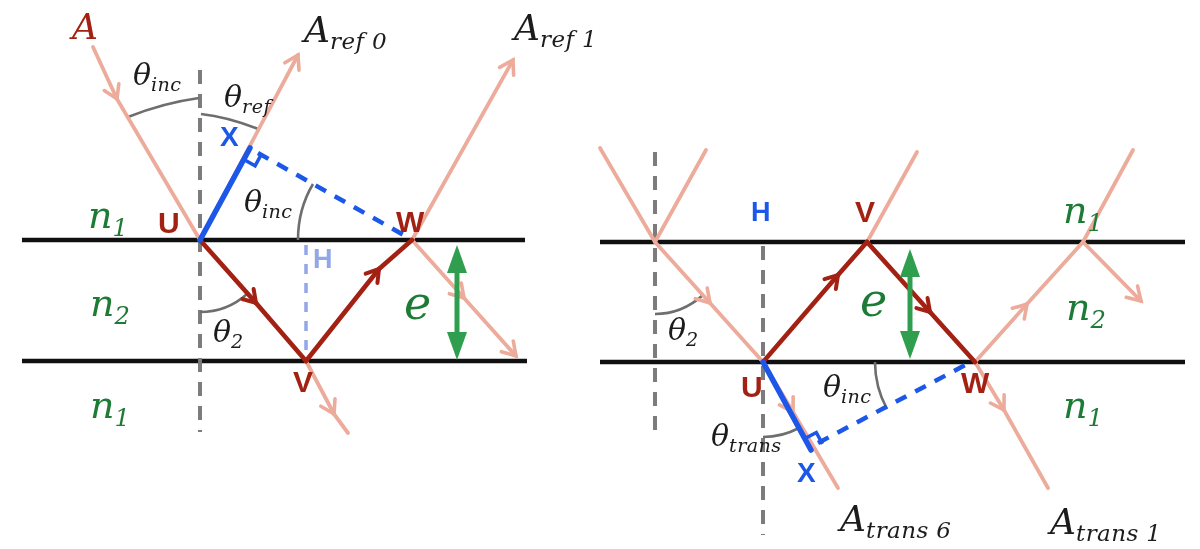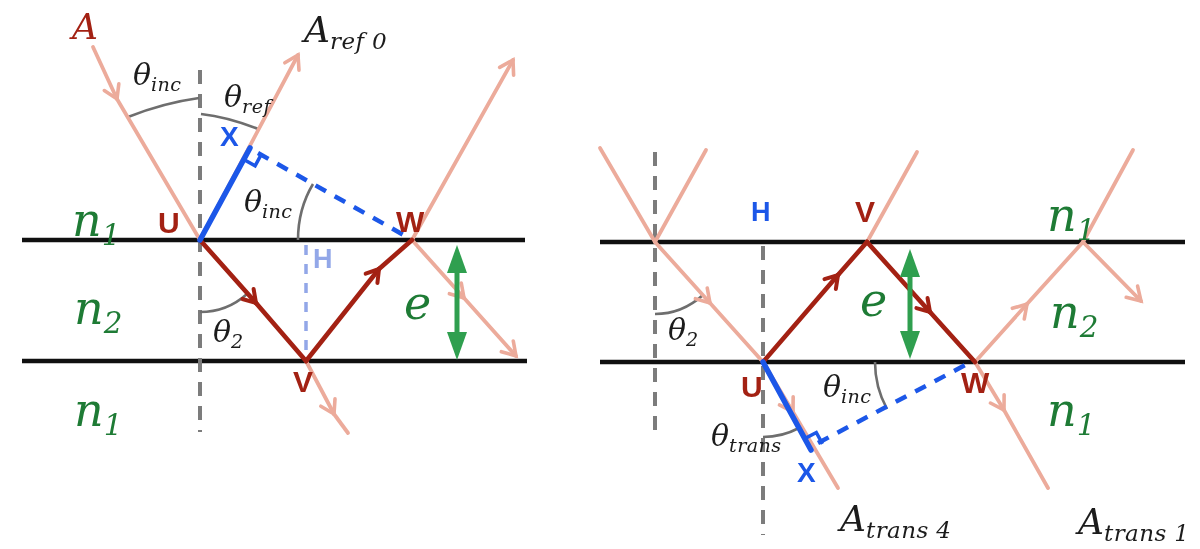--- a/index.html
+++ b/index.html
@@ -19,21 +19,21 @@
   .bsq    { stroke:var(--construction-blue); stroke-width:3.5; fill:none; }
   .bdash  { stroke:var(--construction-blue); stroke-width:4.5; stroke-dasharray:12 10; fill:none; }
 
   .lbl { position:absolute; white-space:nowrap; font-style:italic; color:var(--angle-label); line-height:1.05; }
   .lbl sub { font-size:0.64em; line-height:0; vertical-align:-0.32em; letter-spacing:0.4px;text-align:center; }
   .pt  { font-family:"Liberation Sans", sans-serif; font-style:normal; font-weight:700; }
   .darkred   { color:var(--internal-ray); }
   .blue      { color:var(--construction-blue); }
   .lightblue { color:var(--height-line-blue); }
   .green     { color:var(--index-green); }
-  .fs46 { font-size:46px; } .fs38 { font-size:46px; } .fs36 { font-size:36px; }
+  .fs46 { font-size:46px; } .fs38 { font-size:38px;margin-left:16px; } .fs36 { font-size:36px; }
   .fs30 { font-size:30px; } .fs28 { font-size:28px; } .fs27 { font-size:27px; }
 </style>
 </head>
 <body>
 
 <div class="canvas">
 
   <svg class="geom" width="1200" height="549" viewBox="0 0 1200 549">
     <defs>
       <marker id="mSalmon" markerUnits="userSpaceOnUse" markerWidth="34" markerHeight="34" viewBox="-17 -17 34 34" refX="0" refY="0" orient="auto">
@@ -118,20 +118,21 @@
       <line class="bline" x1="763" y1="362" x2="811" y2="450"></line>
       <polyline class="bsq" points="804.8,438.6 816.3,432.5 822.5,443.9"></polyline>
       <line class="bdash" x1="818" y1="443" x2="971" y2="362"></line>
     </g>
   </svg>
 
   <div class="lbl fs36 darkred" style="left:72px;top:8px"><span>A</span></div>
   <div class="lbl fs30" style="left:133px;top:59px"><span>θ</span><sub>inc</sub></div>
   <div class="lbl fs30" style="left:224px;top:81px"><span>θ</span><sub>ref</sub></div>
   <div class="lbl fs36" style="left:304px;top:11px"><span>A</span><sub>ref 0</sub></div>
+  <div class="lbl fs36" style="left:514px;top:9px"><span>A</span><sub>ref 1</sub></div>
   <div class="lbl fs28 pt blue" style="left:220px;top:122px"><span>X</span></div>
   <div class="lbl fs30" style="left:244px;top:186px"><span>θ</span><sub>inc</sub></div>
   <div class="lbl fs30 pt darkred" style="left:158px;top:207px"><span>U</span></div>
   <div class="lbl fs30 pt darkred" style="left:396px;top:206px"><span>W</span></div>
   <div class="lbl fs27 pt lightblue" style="left:313px;top:245px"><span>H</span></div>
   <div class="lbl fs38 green" style="left:72px;top:196px"><span>n</span><sub>1</sub></div>
   <div class="lbl fs38 green" style="left:74px;top:284px"><span>n</span><sub>2</sub></div>
   <div class="lbl fs30" style="left:213px;top:316px"><span>θ</span><sub>2</sub></div>
   <div class="lbl fs30 pt darkred" style="left:293px;top:366px"><span>V</span></div>
   <div class="lbl fs46 green" style="left:404px;top:279px"><span>e</span></div>
@@ -142,16 +143,16 @@
   <div class="lbl fs38 green" style="left:1047px;top:191px"><span>n</span><sub>1</sub></div>
   <div class="lbl fs30" style="left:668px;top:314px"><span>θ</span><sub>2</sub></div>
   <div class="lbl fs46 green" style="left:860px;top:276px"><span>e</span></div>
   <div class="lbl fs38 green" style="left:1050px;top:288px"><span>n</span><sub>2</sub></div>
   <div class="lbl fs30 pt darkred" style="left:741px;top:371px"><span>U</span></div>
   <div class="lbl fs30" style="left:823px;top:371px"><span>θ</span><sub>inc</sub></div>
   <div class="lbl fs30 pt darkred" style="left:961px;top:367px"><span>W</span></div>
   <div class="lbl fs38 green" style="left:1047px;top:386px"><span>n</span><sub>1</sub></div>
   <div class="lbl fs30" style="left:711px;top:420px"><span>θ</span><sub>trans</sub></div>
   <div class="lbl fs28 pt blue" style="left:797px;top:458px"><span>X</span></div>
-  <div class="lbl fs36" style="left:840px;top:500px"><span>A</span><sub>trans 4</sub></div>
-  <div class="lbl fs36" style="left:1078px;top:503px"><span>A</span><sub>trans 1</sub></div>
+  <div class="lbl fs36" style="left:840px;top:500px"><span>A</span><sub>trans 6</sub></div>
+  <div class="lbl fs36" style="left:1050px;top:503px"><span>A</span><sub>trans 1</sub></div>
 
 </div>
 
 </body></html>

